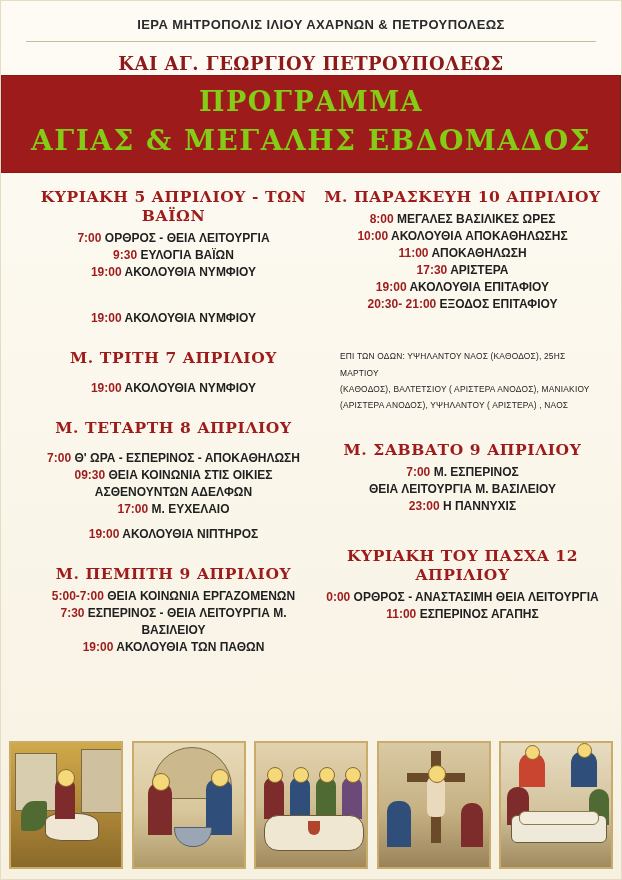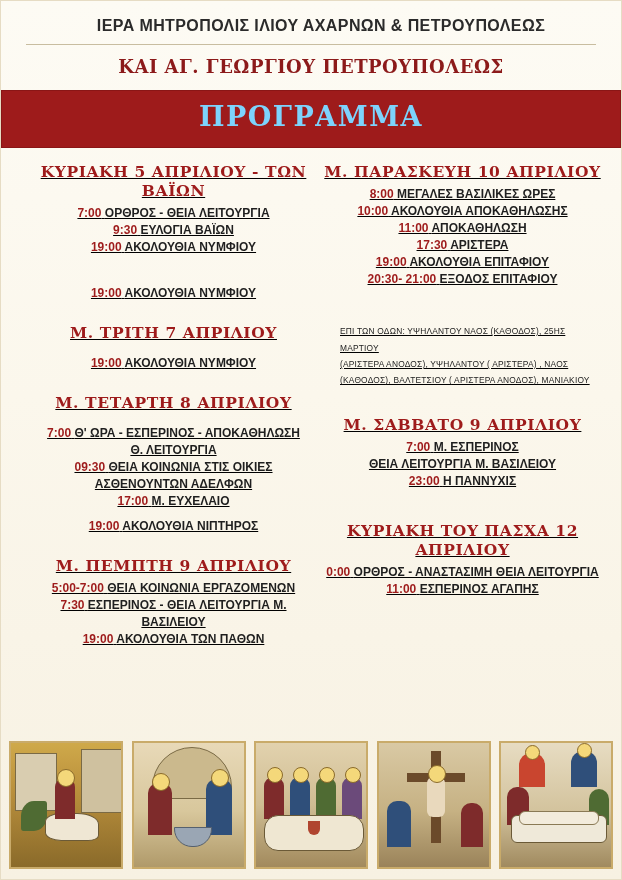--- a/index.html
+++ b/index.html
@@ -22,21 +22,21 @@
       linear-gradient(180deg, #fdfbf4 0%, #fbf7ec 45%, #f7f1e2 100%);
     box-sizing: border-box;
     border: 1px solid #e6dcc4;
   }
   
   .header-top {
     text-align: center;
     padding-top: 16px;
   }
   .metropolis {
-    font-size: 16px;
+    font-size: 13px;
     font-weight: bold;
     letter-spacing: 0.4px;
     color: #2b2b2b;
     white-space: nowrap;
     padding-left: 20px;
   }
   .hr-thin {
     width: 92%;
     margin: 9px auto 0 auto;
     height: 1px;
@@ -48,23 +48,22 @@
     color: #8c1a1a;
     font-size: 18px;
     line-height: 1.28;
     font-weight: bold;
     font-family: "DejaVu Serif", serif;
     letter-spacing: 0.5px;
   }
   .parish .line2 { display: block; }
 
   .red-band {
-    margin-top: 12px;
     background: #9e1b1b;
-    color: #7dd3fc;
+    color: #84cc16;
     text-align: center;
     padding: 11px 0 16px 0;
     box-shadow: inset 0 0 0 1px #8a1616;
   }
   .red-band .t1 {
     font-size: 27px;
     font-family: "DejaVu Serif", serif;
     letter-spacing: 1.5px;
     font-weight: bold;
   }
@@ -74,21 +73,20 @@
     font-family: "DejaVu Serif", serif;
     letter-spacing: 1.5px;
     font-weight: bold;
   }
 
   
   .columns {
     display: flex;
     padding: 14px 14px 0 28px;
     box-sizing: border-box;
-    text-decoration: underline;
   }
   .col {
     width: 50%;
     box-sizing: border-box;
     padding: 0 6px;
   }
   .block { margin-bottom: 13px; text-align: center; }
   .block-title {
     color: #9e1b1b;
     font-family: "DejaVu Serif", serif;
@@ -196,20 +194,21 @@
   <div class="header-top">
     <div class="metropolis">ΙΕΡΑ ΜΗΤΡΟΠΟΛΙΣ ΙΛΙΟΥ ΑΧΑΡΝΩΝ &amp; ΠΕΤΡΟΥΠΟΛΕΩΣ</div>
     <div class="hr-thin"></div>
     <div class="parish">
       <span class="line2">ΚΑΙ ΑΓ. ΓΕΩΡΓΙΟΥ ΠΕΤΡΟΥΠΟΛΕΩΣ</span>
     </div>
   </div>
 
   <div class="red-band">
     <div class="t1">ΠΡΟΓΡΑΜΜΑ</div>
+    <div class="t2">ΑΓΙΑΣ &amp; ΜΕΓΑΛΗΣ ΕΒΔΟΜΑΔΟΣ</div>
   </div>
 
   <div class="columns">
 
     <div class="col">
 
       <div class="block">
         <div class="block-title">ΚΥΡΙΑΚΗ 5 ΑΠΡΙΛΙΟΥ - ΤΩΝ ΒΑΪΩΝ</div>
         <div class="evt"><span class="time">7:00</span> <span class="txt">ΟΡΘΡΟΣ - ΘΕΙΑ ΛΕΙΤΟΥΡΓΙΑ</span></div>
         <div class="evt"><span class="time">9:30</span> <span class="txt">ΕΥΛΟΓΙΑ ΒΑΪΩΝ</span></div>
@@ -230,21 +229,20 @@
         <div class="spacer-sm"></div>
         <div class="evt"><span class="time">19:00</span> <span class="txt">ΑΚΟΛΟΥΘΙΑ ΝΥΜΦΙΟΥ</span></div>
       </div>
 
       <div class="spacer-sm"></div>
 
       <div class="block">
         <div class="block-title">Μ. ΤΕΤΑΡΤΗ 8 ΑΠΡΙΛΙΟΥ</div>
         <div class="spacer-sm"></div>
         <div class="evt"><span class="time">7:00</span> <span class="txt">Θ' ΩΡΑ - ΕΣΠΕΡΙΝΟΣ - ΑΠΟΚΑΘΗΛΩΣΗ</span></div>
-        <div class="evt"><span class="txt">Θ. ΛΕΙΤΟΥΡΓΙΑ</span></div>
         <div class="evt"><span class="time">09:30</span> <span class="txt">ΘΕΙΑ ΚΟΙΝΩΝΙΑ ΣΤΙΣ ΟΙΚΙΕΣ</span></div>
         <div class="evt"><span class="txt">ΑΣΘΕΝΟΥΝΤΩΝ ΑΔΕΛΦΩΝ</span></div>
         <div class="evt"><span class="time">17:00</span> <span class="txt">Μ. ΕΥΧΕΛΑΙΟ</span></div>
         <div class="spacer-sm"></div>
         <div class="evt"><span class="time">19:00</span> <span class="txt">ΑΚΟΛΟΥΘΙΑ ΝΙΠΤΗΡΟΣ</span></div>
       </div>
 
       <div class="spacer-sm"></div>
 
       <div class="block">
@@ -265,22 +263,22 @@
         <div class="evt"><span class="time">11:00</span> <span class="txt">ΑΠΟΚΑΘΗΛΩΣΗ</span></div>
         <div class="evt"><span class="time">17:30</span> <span class="txt">ΑΡΙΣΤΕΡΑ</span></div>
         <div class="evt"><span class="time">19:00</span> <span class="txt">ΑΚΟΛΟΥΘΙΑ ΕΠΙΤΑΦΙΟΥ</span></div>
         <div class="evt"><span class="time">20:30- 21:00</span> <span class="txt">ΕΞΟΔΟΣ ΕΠΙΤΑΦΙΟΥ</span></div>
       </div>
 
       <div class="spacer-md"></div>
 
       <div class="streets">
         <div>ΕΠΙ ΤΩΝ ΟΔΩΝ: ΥΨΗΛΑΝΤΟΥ ΝΑΟΣ (ΚΑΘΟΔΟΣ), 25ΗΣ ΜΑΡΤΙΟΥ</div>
+        <div>(ΚΑΘΟΔΟΣ), ΒΑΛΤΕΤΣΙΟΥ ( ΑΡΙΣΤΕΡΑ ΑΝΟΔΟΣ), ΜΑΝΙΑΚΙΟΥ</div>
         <div>(ΑΡΙΣΤΕΡΑ ΑΝΟΔΟΣ), ΥΨΗΛΑΝΤΟΥ ( ΑΡΙΣΤΕΡΑ) , ΝΑΟΣ</div>
-        <div>(ΚΑΘΟΔΟΣ), ΒΑΛΤΕΤΣΙΟΥ ( ΑΡΙΣΤΕΡΑ ΑΝΟΔΟΣ), ΜΑΝΙΑΚΙΟΥ</div>
       </div>
 
       <div class="spacer-lg"></div>
 
       <div class="block">
         <div class="block-title">Μ. ΣΑΒΒΑΤΟ 9 ΑΠΡΙΛΙΟΥ</div>
         <div class="evt"><span class="time">7:00</span> <span class="txt">Μ. ΕΣΠΕΡΙΝΟΣ</span></div>
         <div class="evt"><span class="txt">ΘΕΙΑ ΛΕΙΤΟΥΡΓΙΑ Μ. ΒΑΣΙΛΕΙΟΥ</span></div>
         <div class="evt"><span class="time">23:00</span> <span class="txt">Η ΠΑΝΝΥΧΙΣ</span></div>
       </div>

